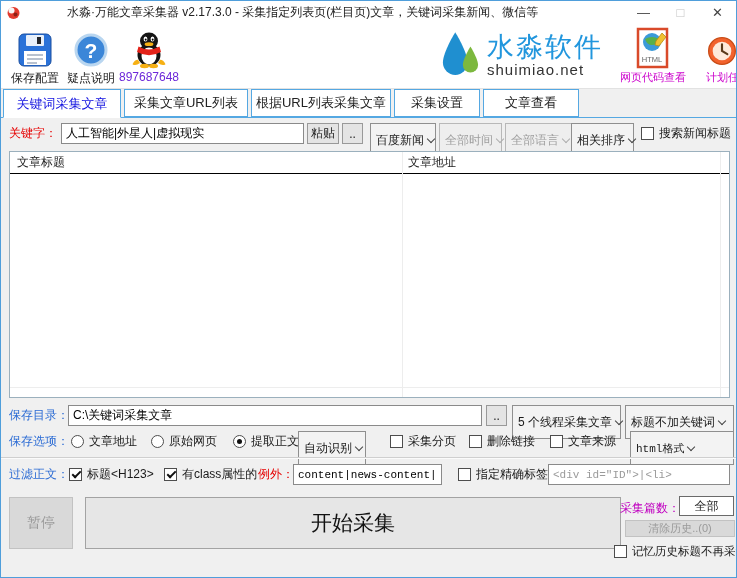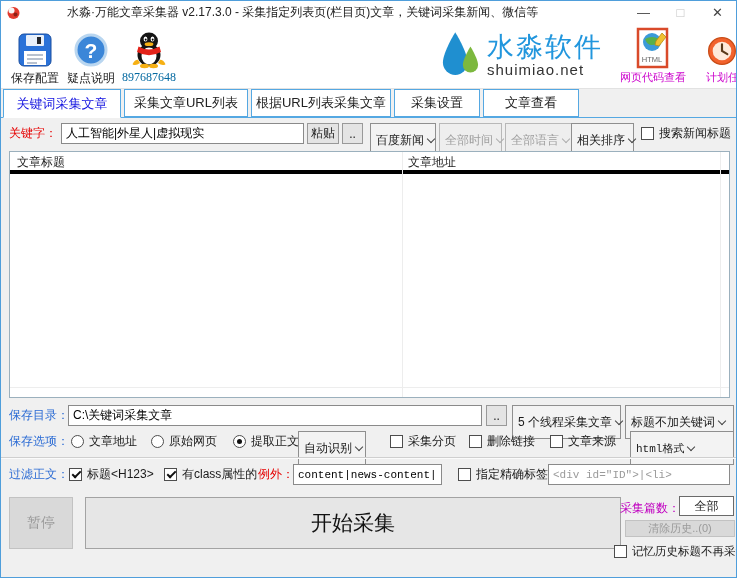--- a/index.html
+++ b/index.html
@@ -16,21 +16,21 @@
   .win-btn { width:37px; display:flex; align-items:center; justify-content:center;
              font-size:13px; color:#444; }
   .win-btn.max { color:#c4c4c4; }
 
   
   .toolbar { position:absolute; left:0; top:22px; right:0; height:66px; background:#fff;
              border-bottom:1px solid #e2e2e2; }
   .tool-btn { position:absolute; top:2px; width:62px; text-align:center; }
   .ticon { height:44px; display:flex; align-items:flex-end; justify-content:center; }
   .tool-label { font-size:12px; margin-top:1px; white-space:nowrap; }
-  .lbl-black { color:#222; } .lbl-blue { color:#0369a1;font-family:Liberation Serif, serif; } .lbl-deepblue { color:#0000e0; }
+  .lbl-black { color:#222; } .lbl-blue { color:#6d28d9; } .lbl-deepblue { color:#0000e0; }
   .lbl-magenta { color:#cc00cc; font-size:11px; }
   .logo { position:absolute; left:440px; top:6px; display:flex; align-items:center; }
   .logo-texts { margin-left:8px; }
   .logo-name { font-size:27px; color:#2196dd; letter-spacing:2px; line-height:28px; }
   .logo-site { font-size:15px; color:#333; letter-spacing:1px; }
 
   
   .tabbar { position:absolute; left:0; top:88px; right:0; height:29px; background:#f0f0f0;
             border-bottom:1px solid #55a8e2; display:flex; padding-left:2px; gap:3px; }
   .tab { border:1px solid #55a8e2; background:#fff; display:flex; align-items:center;
@@ -59,21 +59,21 @@
   .cb.checked::after { content:""; position:absolute; left:2px; top:2px; width:7px; height:3px;
          border-left:2px solid #111; border-bottom:2px solid #111; transform:rotate(-45deg); }
   .rad { position:relative; width:13px; height:13px; border:1px solid #4d4d4d;
          border-radius:50%; background:#fff; flex:none; }
   .rad.checked::after { content:""; position:absolute; left:3px; top:3px; width:5px; height:5px;
          border-radius:50%; background:#111; }
 
   
   .listview { position:absolute; left:8px; top:150px; width:721px; height:247px;
               background:#fff; border:1px solid #9bb0bd; }
-  .list-header { display:flex; height:22px; border-bottom:4px solid #000000; }
+  .list-header { display:flex; height:22px; border-bottom:1px solid #000000; }
   .hcol { line-height:21px; font-size:12px; color:#222; }
   .vline { position:absolute; top:0; bottom:0; width:1px; background:#ededed; }
   .hline { position:absolute; left:0; right:0; bottom:9px; height:1px; background:#ededed; }
 
   
   .separator { position:absolute; left:0; right:0; top:456px; height:2px;
                border-top:1px solid #cfcfcf; border-bottom:1px solid #fbfbfb; }
 
   
   .pause-btn { left:8px; top:496px; width:64px; height:52px; font-size:14px; }

